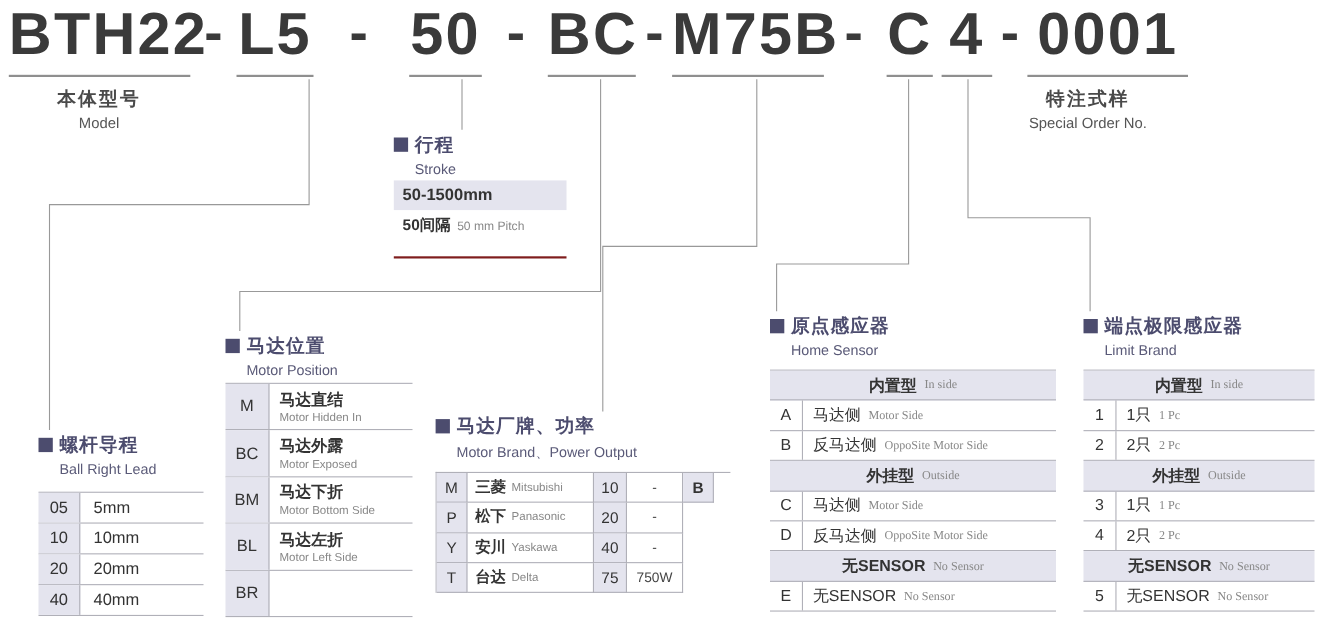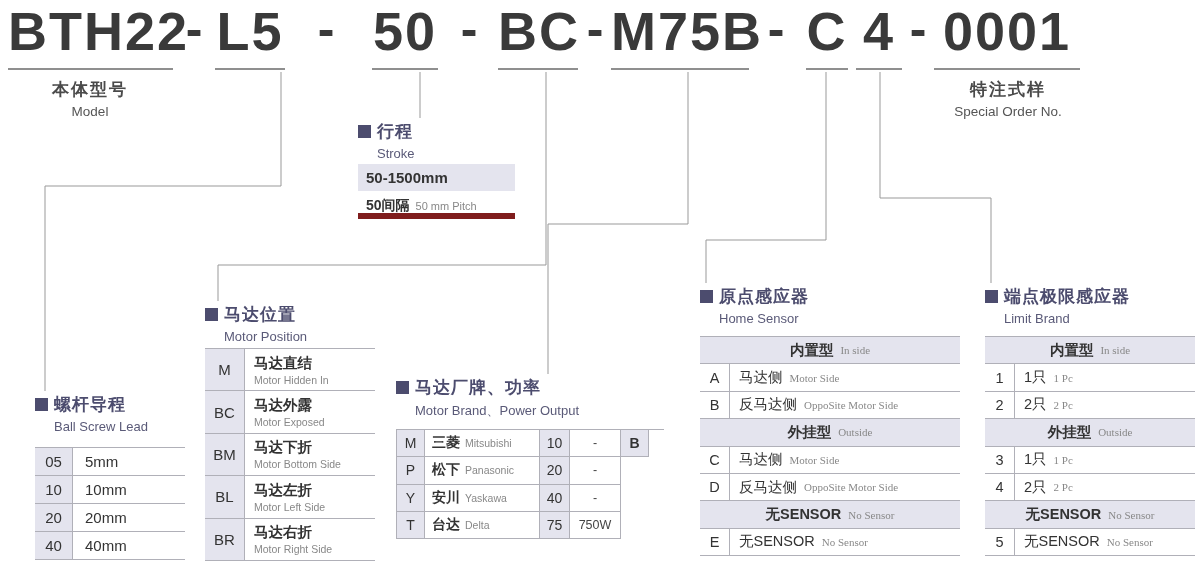--- a/index.html
+++ b/index.html
@@ -46,21 +46,21 @@
   .sec-zh { font-size: 17px; font-weight: bold; color: #4c4c6e; letter-spacing: 1px; }
   .sec-en { font-size: 13px; color: #5a5a78; margin-left: 19px; margin-top: 3px; }
 
   
   .stroke-box { position: absolute; }
   .stroke-range {
     background: #e4e4ee; height: 27px; line-height: 27px;
     padding-left: 8px; font-size: 15px; font-weight: 600; color: #333;
   }
   .stroke-pitch {
-    height: 28px; line-height: 27px; border-bottom: 6px solid #7f1d1d;
+    height: 44px; line-height: 27px; border-bottom: 2px solid #7f1d1d;
     padding-left: 8px;
   }
   .pitch-zh { font-size: 14px; color: #333; font-weight: 600; }
   .pitch-en { font-size: 11px; color: #888; margin-left: 6px; }
 
   
   .lead-table { position: absolute; border-top: 1px solid #b0b0b8; }
   .lead-row { display: flex; height: 28px; border-bottom: 1px solid #b0b0b8; }
   .lead-code {
     width: 38px; background: #e4e4ee; text-align: center;
@@ -147,21 +147,21 @@
     <span class="model-seg" style="left:806px;width:42px">C</span>
     <span class="model-seg" style="left:856px;width:46px">4</span>
     <span class="model-dash" style="left:904px;width:28px">-</span>
     <span class="model-seg" style="left:934px;width:146px">0001</span>
   </div>
 
   <div class="sub-label" style="left:10px;top:78px;width:160px">
     <div class="sub-zh">本体型号</div>
     <div class="sub-en">Model</div>
   </div>
-  <div class="sub-label" style="left:908px;top:78px;width:200px">
+  <div class="sub-label" style="left:889px;top:78px;width:200px">
     <div class="sub-zh">特注式样</div>
     <div class="sub-en">Special Order No.</div>
   </div>
 
   <div class="sec-head" style="left:358px;top:120px">
     <div class="sec-zh-row">
       <span class="bullet"></span>
       <span class="sec-zh">行程</span>
     </div>
     <div class="sec-en">Stroke</div>
@@ -171,21 +171,21 @@
     <div class="stroke-pitch">
       <span class="pitch-zh">50间隔</span><span class="pitch-en">50 mm Pitch</span>
     </div>
   </div>
 
   <div class="sec-head" style="left:35px;top:393px">
     <div class="sec-zh-row">
       <span class="bullet"></span>
       <span class="sec-zh">螺杆导程</span>
     </div>
-    <div class="sec-en">Ball Screw Lead</div>
+    <div class="sec-en">Ball Right Lead</div>
   </div>
   <div class="lead-table" style="left:35px;top:447px;width:150px">
 
       <div class="lead-row">
         <div class="lead-code">05</div>
         <div class="lead-val">5mm</div>
       </div>
 
       <div class="lead-row">
         <div class="lead-code">10</div>
@@ -239,24 +239,20 @@
       <div class="pos-row">
         <div class="pos-code">BL</div>
         <div class="pos-desc">
           <span class="zh">马达左折</span>
           <span class="en">Motor Left Side</span>
         </div>
       </div>
 
       <div class="pos-row">
         <div class="pos-code">BR</div>
-        <div class="pos-desc">
-          <span class="zh">马达右折</span>
-          <span class="en">Motor Right Side</span>
-        </div>
       </div>
     </div>
 
   <div class="sec-head" style="left:396px;top:376px">
     <div class="sec-zh-row">
       <span class="bullet"></span>
       <span class="sec-zh">马达厂牌、功率</span>
     </div>
     <div class="sec-en">Motor Brand、Power Output</div>
   </div>

